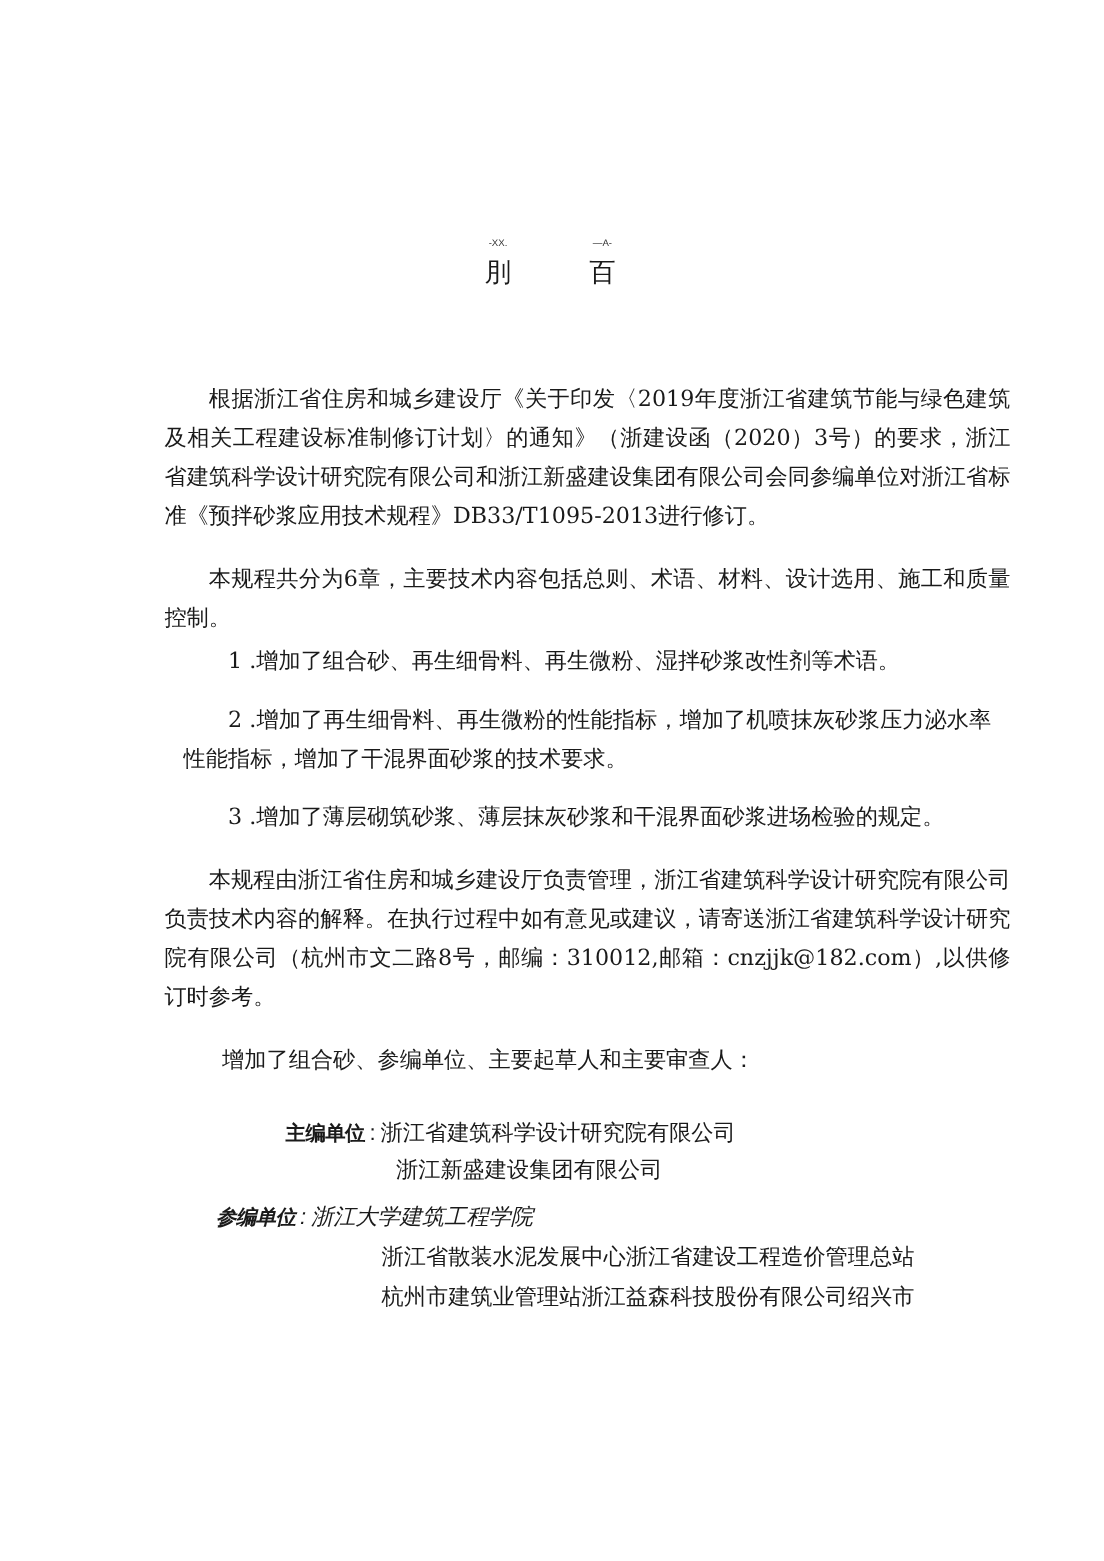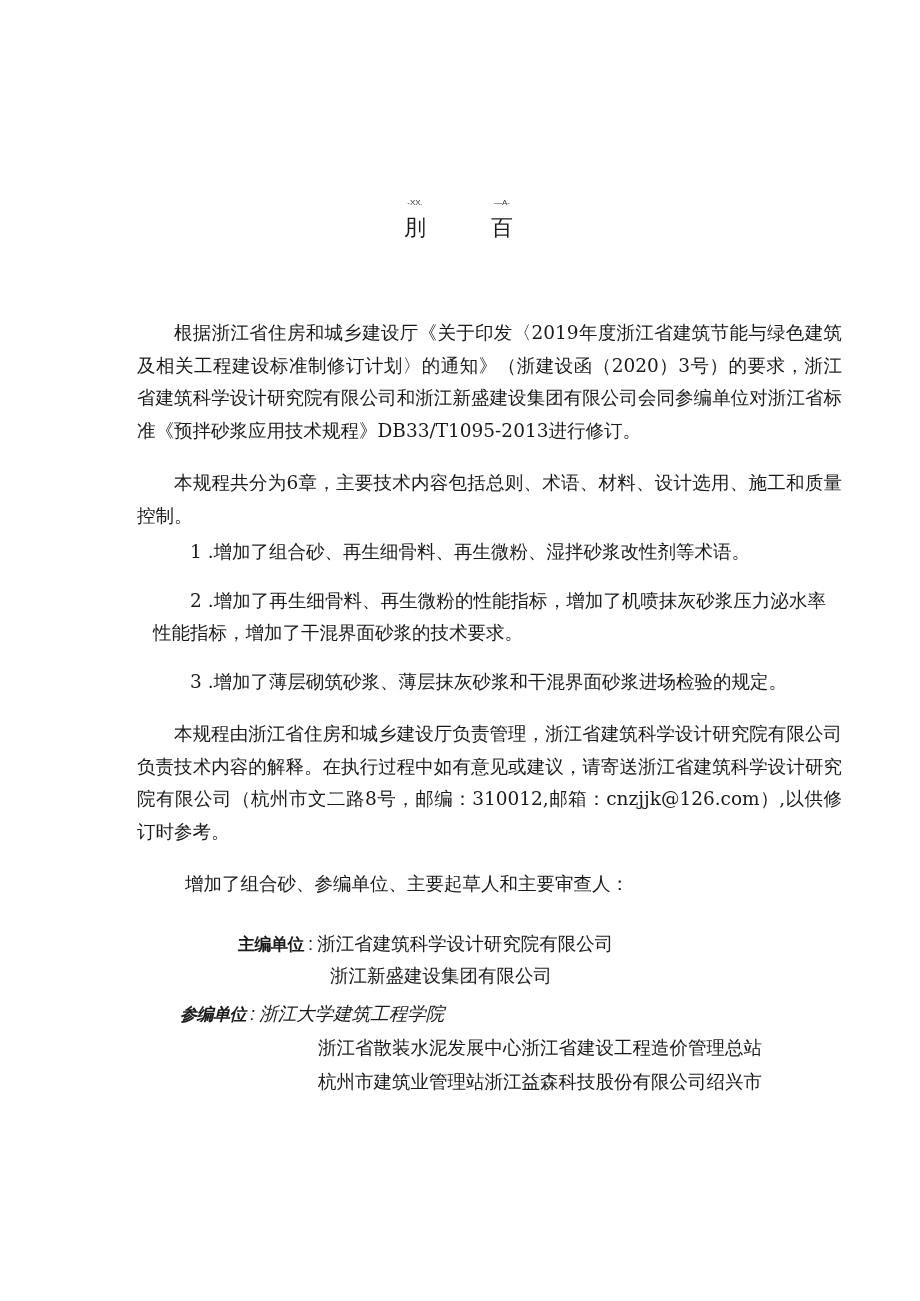--- a/index.html
+++ b/index.html
@@ -36,21 +36,21 @@
       <span class="big">百</span>
     </div>
   </div>
 
   <div class="body-text">
     <p class="para">根据浙江省住房和城乡建设厅《关于印发〈2019年度浙江省建筑节能与绿色建筑及相关工程建设标准制修订计划〉的通知》（浙建设函（2020）3号）的要求，浙江省建筑科学设计研究院有限公司和浙江新盛建设集团有限公司会同参编单位对浙江省标准《预拌砂浆应用技术规程》DB33/T1095-2013进行修订。</p>
     <p class="para gap">本规程共分为6章，主要技术内容包括总则、术语、材料、设计选用、施工和质量控制。</p>
     <p class="item">1 .增加了组合砂、再生细骨料、再生微粉、湿拌砂浆改性剂等术语。</p>
     <p class="item">2 .增加了再生细骨料、再生微粉的性能指标，增加了机喷抹灰砂浆压力泌水率性能指标，增加了干混界面砂浆的技术要求。</p>
     <p class="item">3 .增加了薄层砌筑砂浆、薄层抹灰砂浆和干混界面砂浆进场检验的规定。</p>
-    <p class="para gap">本规程由浙江省住房和城乡建设厅负责管理，浙江省建筑科学设计研究院有限公司负责技术内容的解释。在执行过程中如有意见或建议，请寄送浙江省建筑科学设计研究院有限公司（杭州市文二路8号，邮编：310012,邮箱：cnzjjk@126.com）,以供修订时参考。</p>
+    <p class="para gap">本规程由浙江省住房和城乡建设厅负责管理，浙江省建筑科学设计研究院有限公司负责技术内容的解释。在执行过程中如有意见或建议，请寄送浙江省建筑科学设计研究院有限公司（杭州市文二路8号，邮编：310012,邮箱：cnzjjk@182.com）,以供修订时参考。</p>
     <p class="para gap" style="text-indent:2.6em;">增加了组合砂、参编单位、主要起草人和主要审查人：</p>
   </div>
 
   <div class="label-row" style="left:238px; top:928px;">
     <span class="label">主编单位</span><span class="colon">:</span><span>浙江省建筑科学设计研究院有限公司</span>
   </div>
   <div class="label-row" style="left:330px; top:960px;">
     <span>浙江新盛建设集团有限公司</span>
   </div>
 

